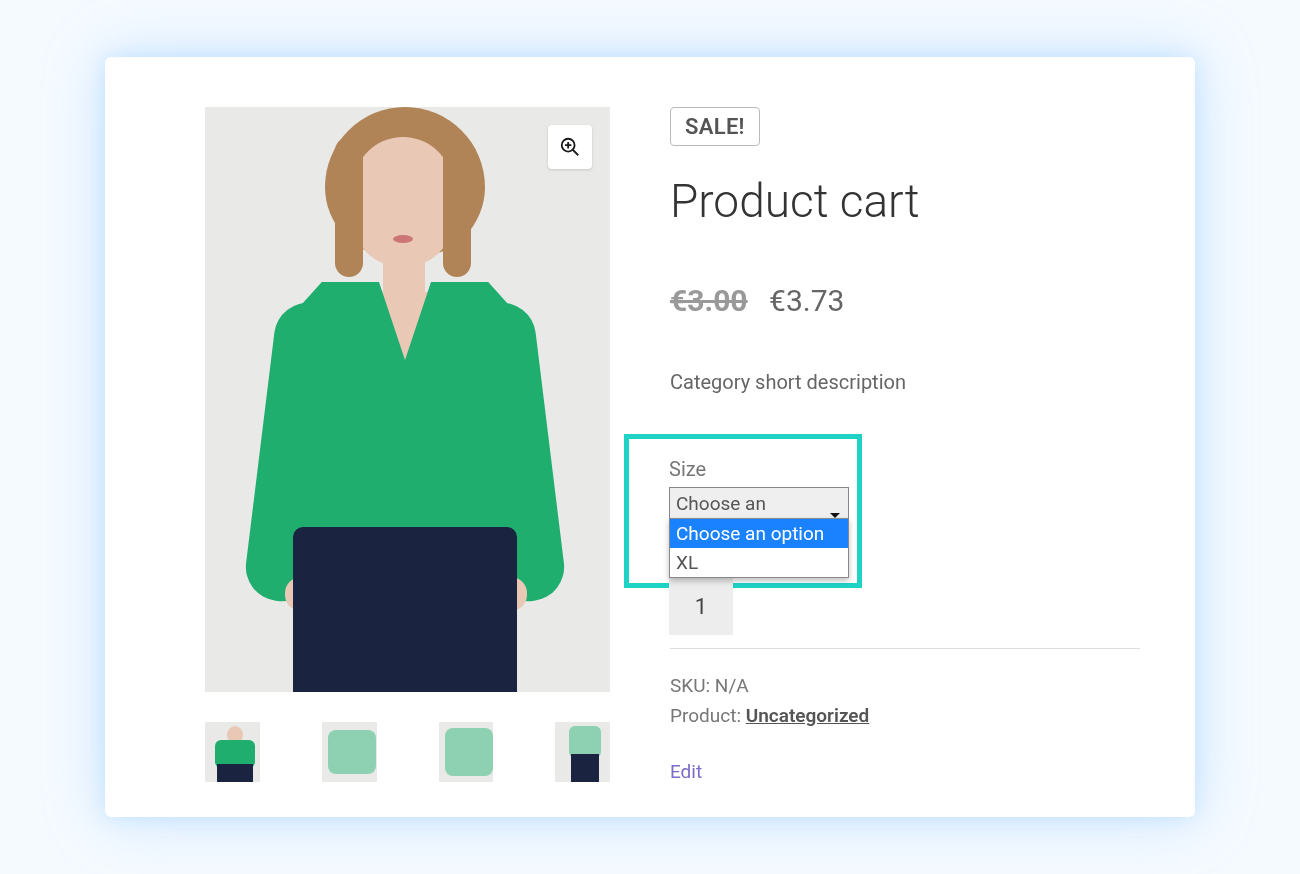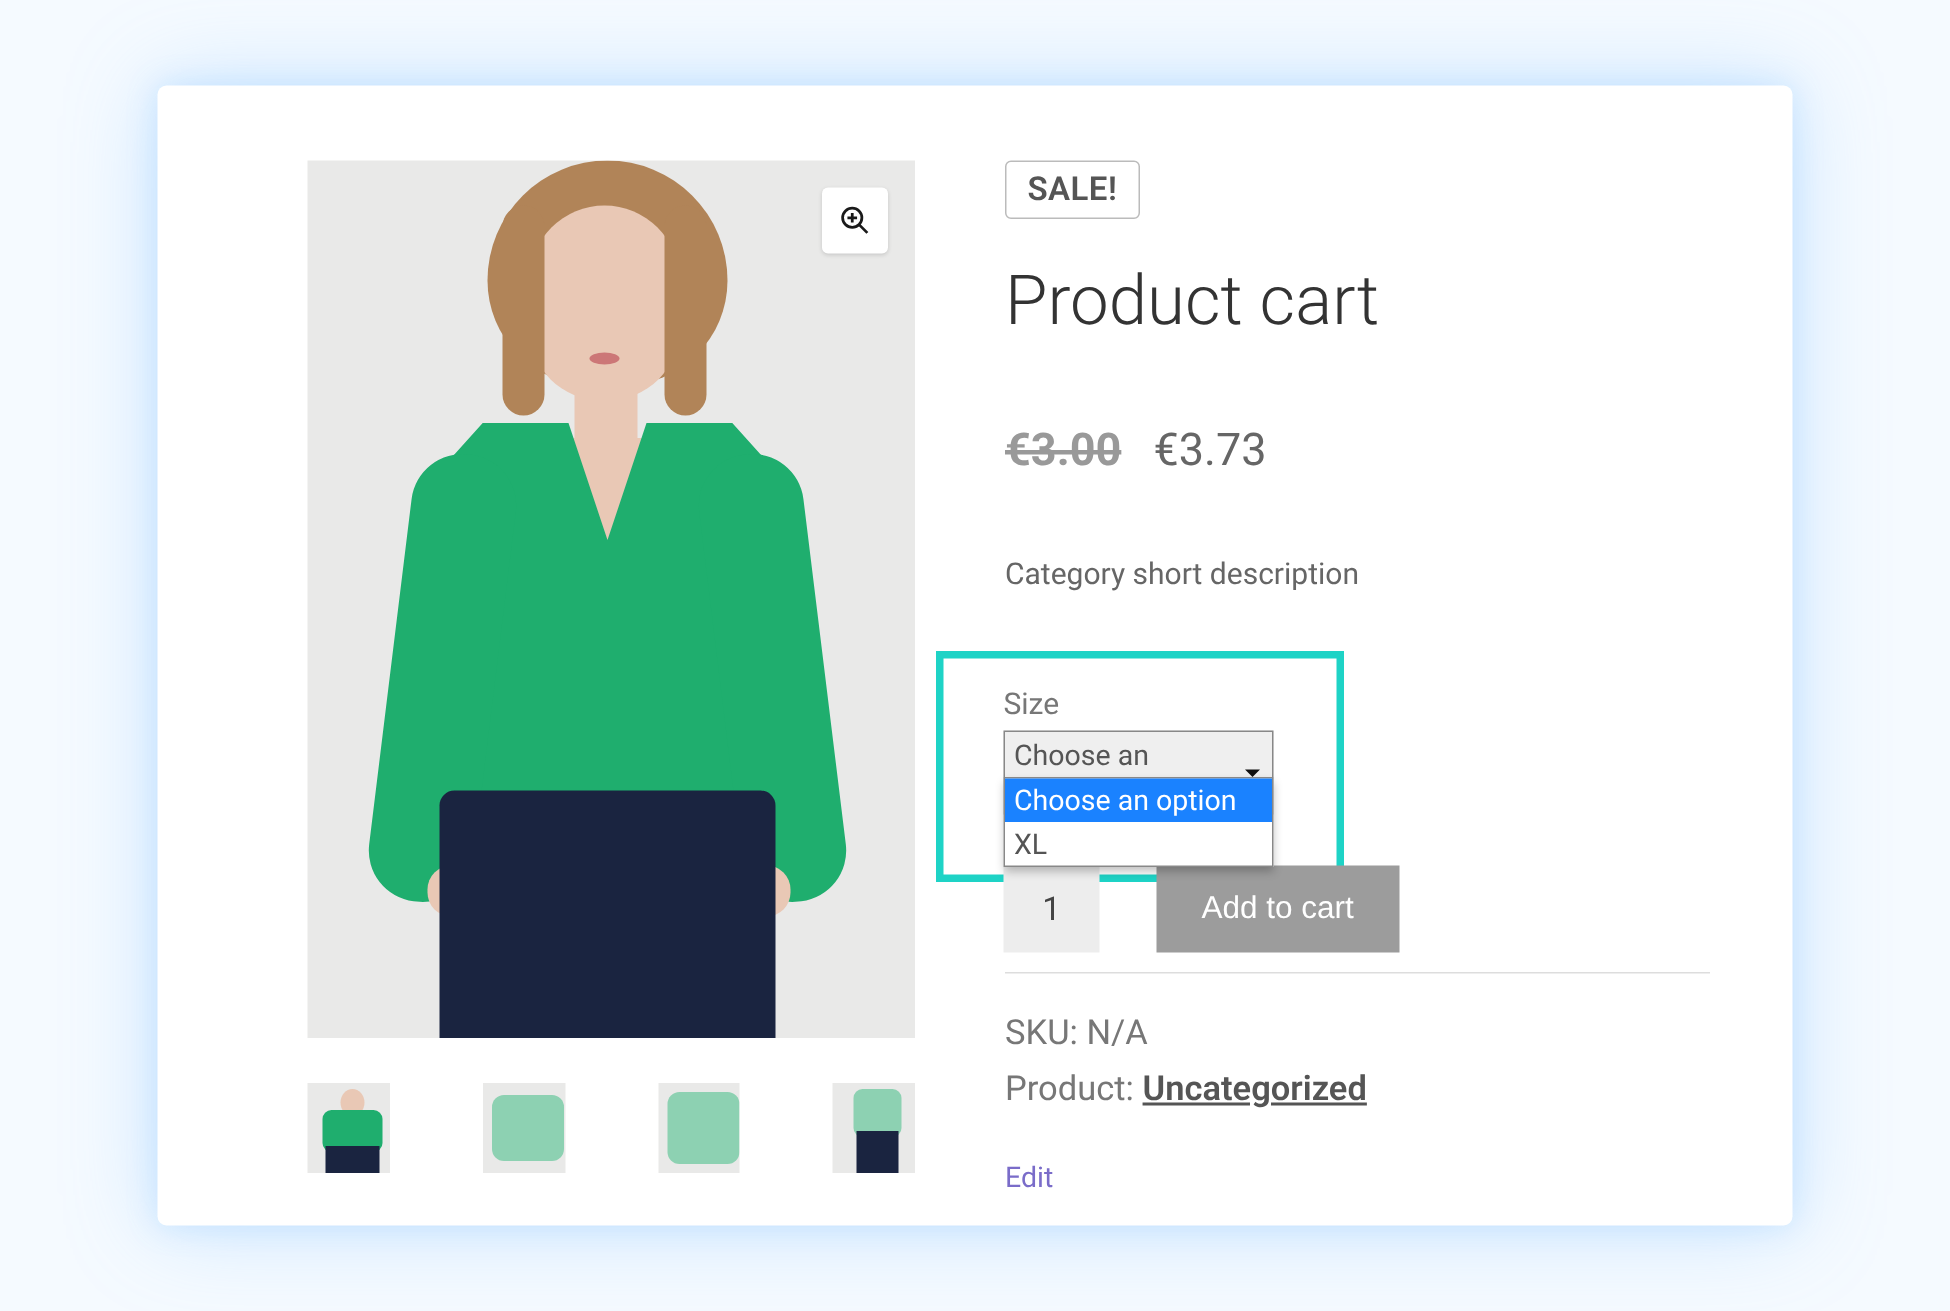--- a/index.html
+++ b/index.html
@@ -74,21 +74,21 @@
   }
   .price-row { margin-top:55px; font-size:30px; color:#666; }
   .price-old { text-decoration: line-through; color:#999; margin-right:14px;font-weight:bold; }
   .shortdesc { margin-top:52px; font-size:20px; color:#666; }
 
   .variation-area {
     border: 5px solid #1ed3c6;
     padding: 18px 16px 40px 40px;
     margin-top: 40px;
     margin-left: -46px;
-    width: 272px;
+    width: 238px;
     position: relative;
   }
   .var-label { font-size:20px; color:#777; }
   .select-box {
     margin-top:6px;
     border:1px solid #888;
     font-size:19px; padding:4px 28px 4px 6px;
     width:180px; background:#efefef;
     position:relative; cursor:pointer;
   }
@@ -123,21 +123,21 @@
     font-size:22px; color:#444;
   }
   .addcart {
     margin-left:38px; padding:0 30px;
     background:#9c9c9c; color:#fff; font-size:21px;
     display:flex; align-items:center; justify-content:center;
     border:none; cursor:pointer; white-space:nowrap;
   }
 
   .divider { border:none; border-top:1px solid #ddd; margin-top:60px; }
-  .meta { margin-top:22px; font-size:23px; color:#777; line-height:1.6; }
+  .meta { margin-top:22px; font-size:19px; color:#777; line-height:1.6; }
   .meta a { color:#555; text-decoration:underline; font-weight:600; }
   .edit-link { display:block; margin-top:28px; color:#7a6cc9; font-size:19px; text-decoration:none; }
 </style>
 </head>
 <body>
 
 <div class="card">
   <div class="content">
 
     <div class="gallery">
@@ -210,21 +210,20 @@
         <div class="var-label">Size</div>
         <div class="select-box">Choose an option</div>
 
         <div class="dropdown">
           <div class="opt selected">Choose an option</div>
           <div class="opt">XL</div>
         </div>
 
         <div class="cart-row">
           <div class="qty">1</div>
-          <button class="addcart">Add to cart</button>
         </div>
       </div>
 
       <hr class="divider">
 
       <div class="meta">
         <div>
           <span>SKU:</span>
           <span>N/A</span>
         </div>

